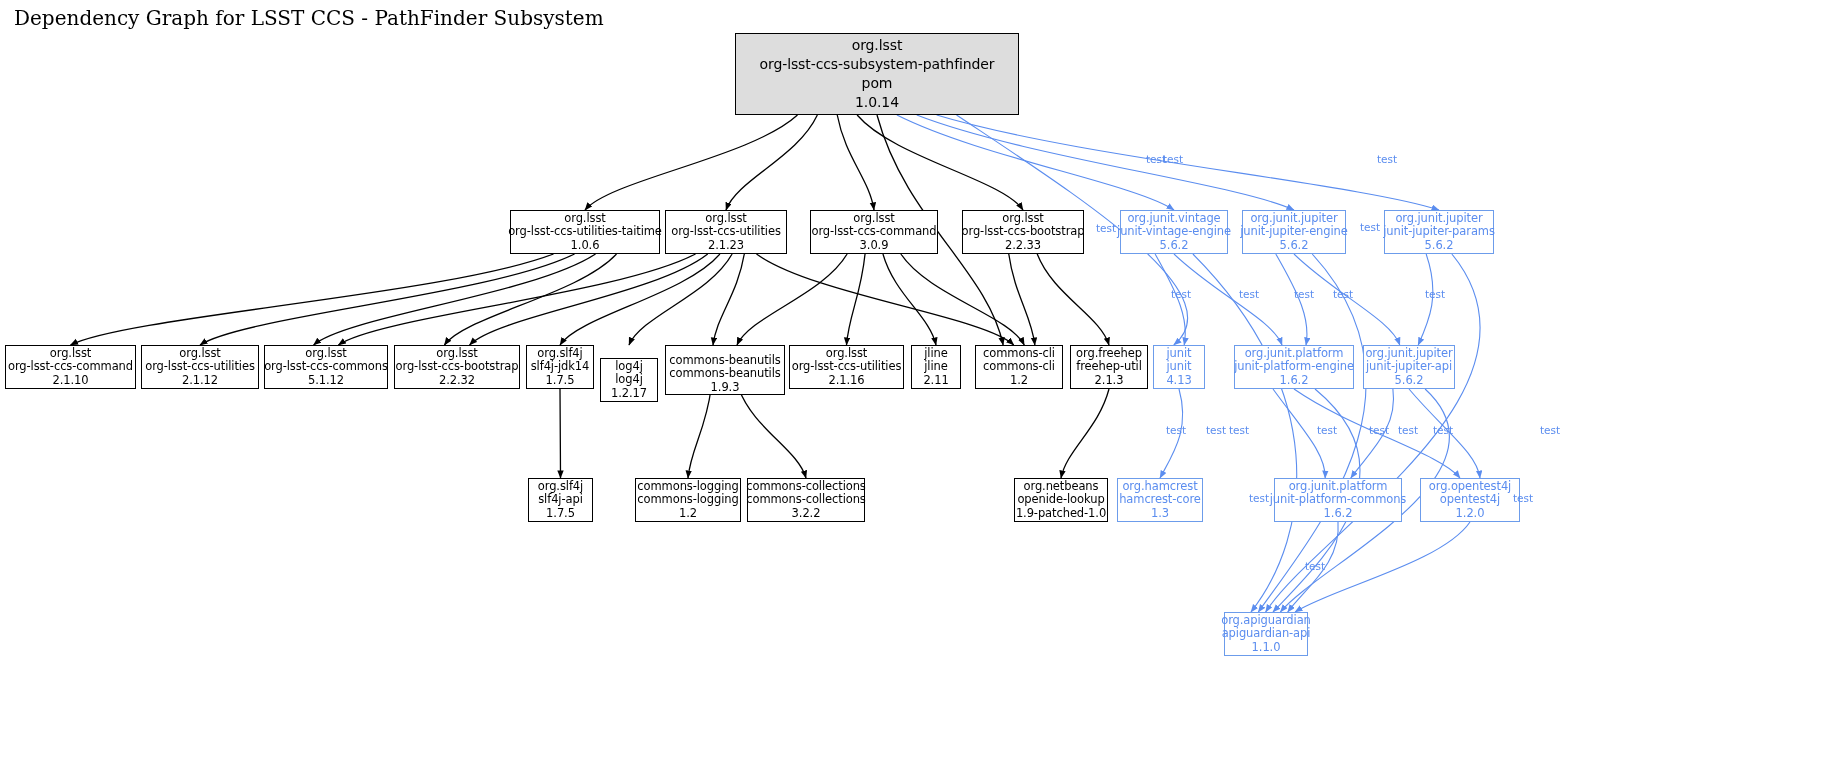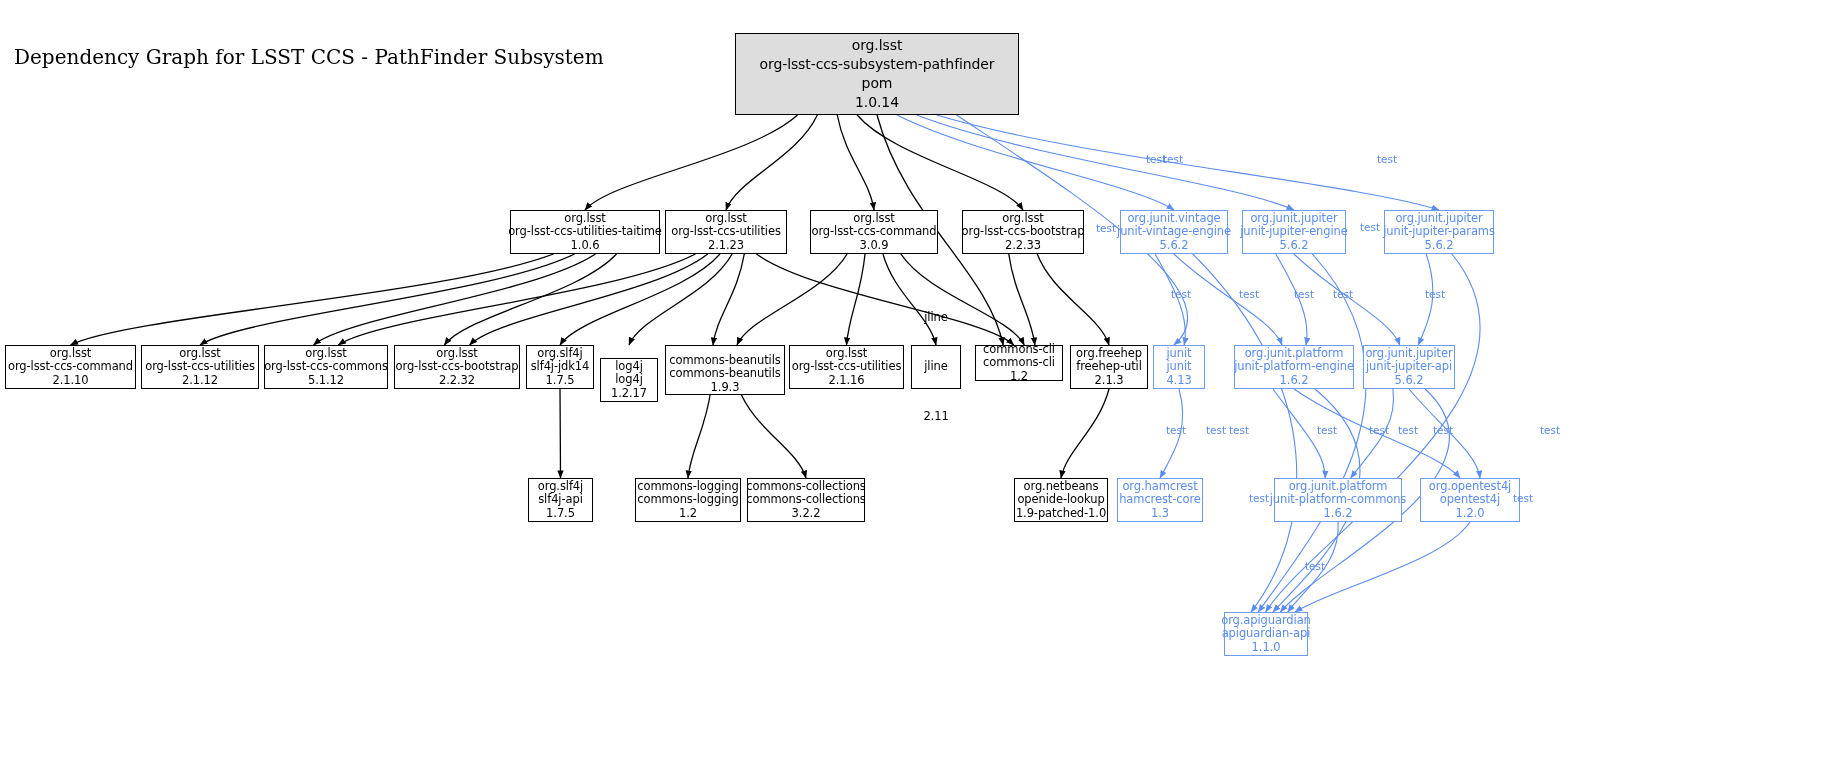--- a/index.html
+++ b/index.html
@@ -16,21 +16,20 @@
     font-family: "DejaVu Sans", sans-serif;
   }
   #graph-title {
     position: absolute;
     left: 14px;
     top: 6px;
     font-family: "DejaVu Serif", serif;
     font-size: 20px;
     color: #000000;
     white-space: nowrap;
-    margin-top: 39px;
   }
   svg#edges {
     position: absolute;
     left: 0;
     top: 0;
     width: 1821px;
     height: 768px;
     pointer-events: none;
   }
   .node {
@@ -211,26 +210,26 @@
       <div class="node" style="left: 665px; top: 345px; width: 120px; height: 50px; justify-content: flex-end;">
         <span class="ln">commons-beanutils</span>
         <span class="ln">commons-beanutils</span>
         <span class="ln">1.9.3</span>
       </div>
       <div class="node" style="left: 789px; top: 345px; width: 115px; height: 44px;">
         <span class="ln">org.lsst</span>
         <span class="ln">org-lsst-ccs-utilities</span>
         <span class="ln">2.1.16</span>
       </div>
-      <div class="node" style="left: 911px; top: 345px; width: 50px; height: 44px; gap: 36px;">
+      <div class="node" style="left: 911px; top: 345px; width: 50px; height: 44px;">
         <span class="ln">jline</span>
         <span class="ln">jline</span>
         <span class="ln">2.11</span>
       </div>
-      <div class="node" style="left: 975px; top: 345px; width: 88px; height: 36px;">
+      <div class="node" style="left: 975px; top: 345px; width: 88px; height: 44px;">
         <span class="ln">commons-cli</span>
         <span class="ln">commons-cli</span>
         <span class="ln">1.2</span>
       </div>
       <div class="node" style="left: 1070px; top: 345px; width: 78px; height: 44px;">
         <span class="ln">org.freehep</span>
         <span class="ln">freehep-util</span>
         <span class="ln">2.1.3</span>
       </div>
       <div class="node test" style="left: 1153px; top: 345px; width: 52px; height: 44px;">

